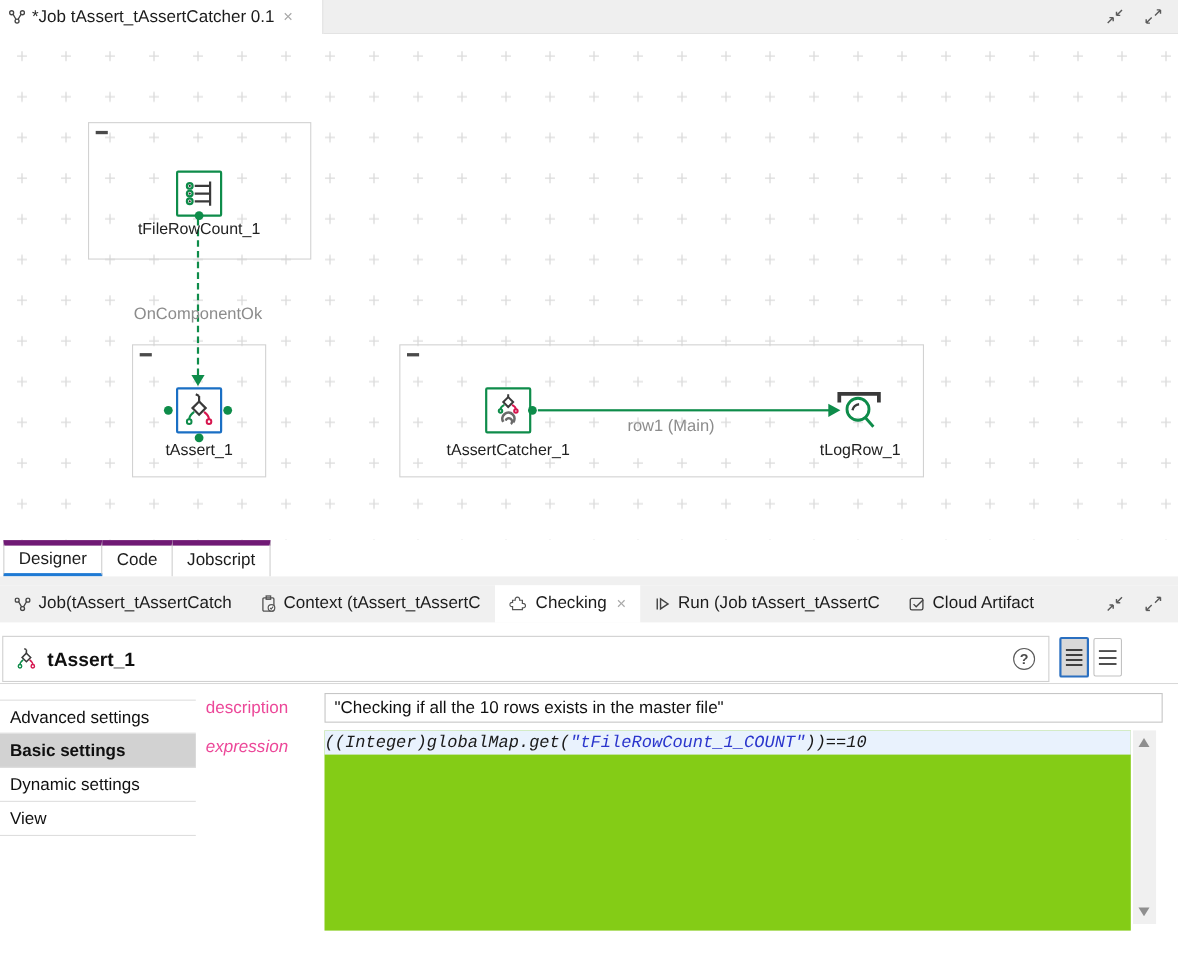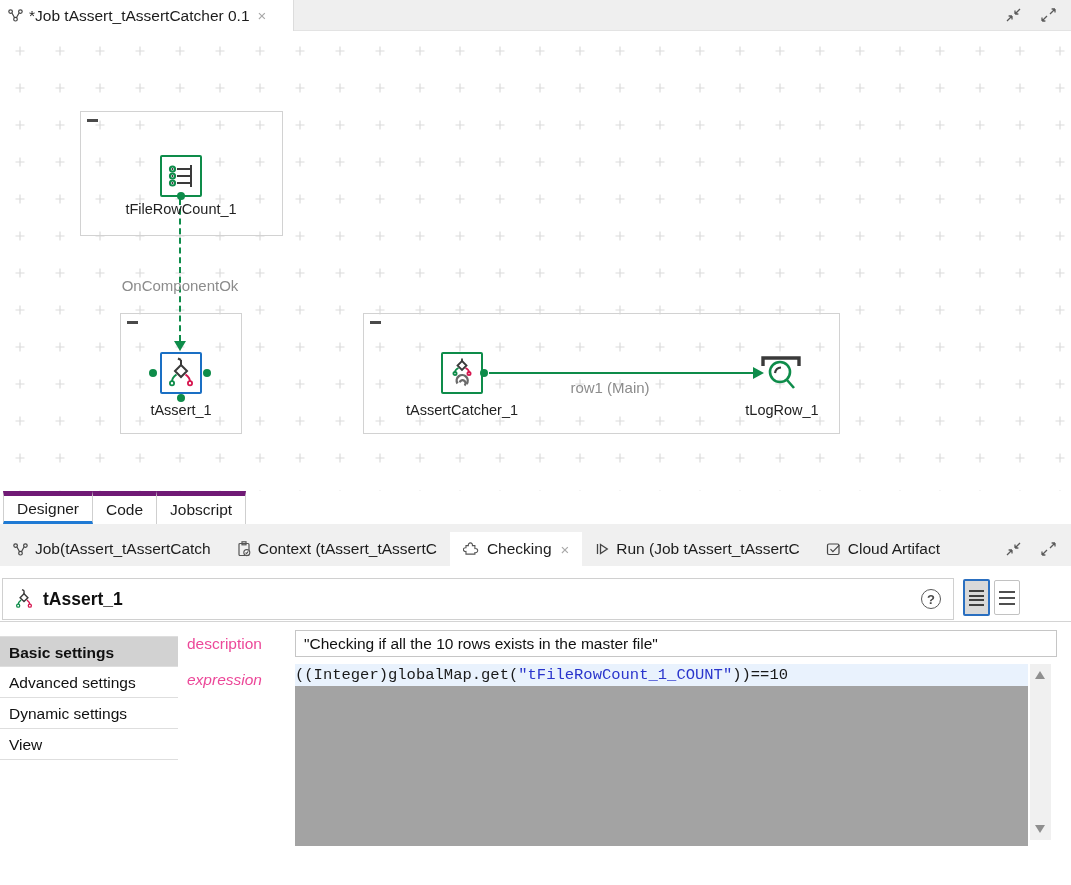--- a/index.html
+++ b/index.html
@@ -63,21 +63,21 @@
 
   
   .comp-body{position:absolute;left:0;top:622px;width:1071px;height:263px;background:#fff;}
   .sidebar{position:absolute;left:0;top:14px;width:178px;}
   .side-item{height:31px;line-height:31px;padding-left:9px;font-size:15.5px;color:#101010;border-bottom:1px solid #dedede;}
   .side-item:first-child{border-top:1px solid #dedede;}
   .side-item.active{background:#d2d2d2;font-weight:bold;}
   .field-label{position:absolute;font-size:15.5px;color:#ec4899;}
   .desc-input{position:absolute;left:295px;top:8px;width:762px;height:27px;border:1px solid #c6c6c6;background:#fff;
               display:flex;align-items:center;padding-left:8px;font-size:15.5px;color:#111;white-space:nowrap;overflow:hidden;}
-  .expr-area{position:absolute;left:295px;top:42px;width:733px;height:182px;background:#a3a3a3;}
+  .expr-area{position:absolute;left:295px;top:42px;width:733px;height:182px;background:#84cc16;font-style:italic;}
   .expr-line{height:22px;background:#e9f2fd;display:flex;align-items:center;
              font-family:"Liberation Mono",monospace;font-size:15.5px;white-space:pre;color:#1a1a1a;}
   .tok-str{color:#2a35cc;}
   .vscroll{position:absolute;left:1030px;top:42px;width:21px;height:176px;background:#f0f0f0;}
   .tri-up{position:absolute;left:5px;top:7px;width:0;height:0;
           border-left:5.5px solid transparent;border-right:5.5px solid transparent;border-bottom:8px solid #8f8f8f;}
   .tri-down{position:absolute;left:5px;bottom:7px;width:0;height:0;
             border-left:5.5px solid transparent;border-right:5.5px solid transparent;border-top:8px solid #8f8f8f;}
 </style>
 </head>
@@ -301,22 +301,22 @@
     <div class="toggle1">
         <div class="bars4"></div>
       </div>
     <div class="toggle2">
         <div class="bars3"></div>
       </div>
   </div>
 
   <div class="comp-body">
     <div class="sidebar">
+      <div class="side-item">Advanced settings</div>
       <div class="side-item active">Basic settings</div>
-      <div class="side-item">Advanced settings</div>
       <div class="side-item">Dynamic settings</div>
       <div class="side-item">View</div>
     </div>
 
     <div class="field-label" style="left:187px;top:13px;">description</div>
     <div class="desc-input">"Checking if all the 10 rows exists in the master file"</div>
 
     <div class="field-label" style="left:187px;top:49px;font-style:italic;">expression</div>
     <div class="expr-area">
       <div class="expr-line"><span>((Integer)globalMap.get(</span><span class="tok-str">"tFileRowCount_1_COUNT"</span><span>))==10</span></div>

